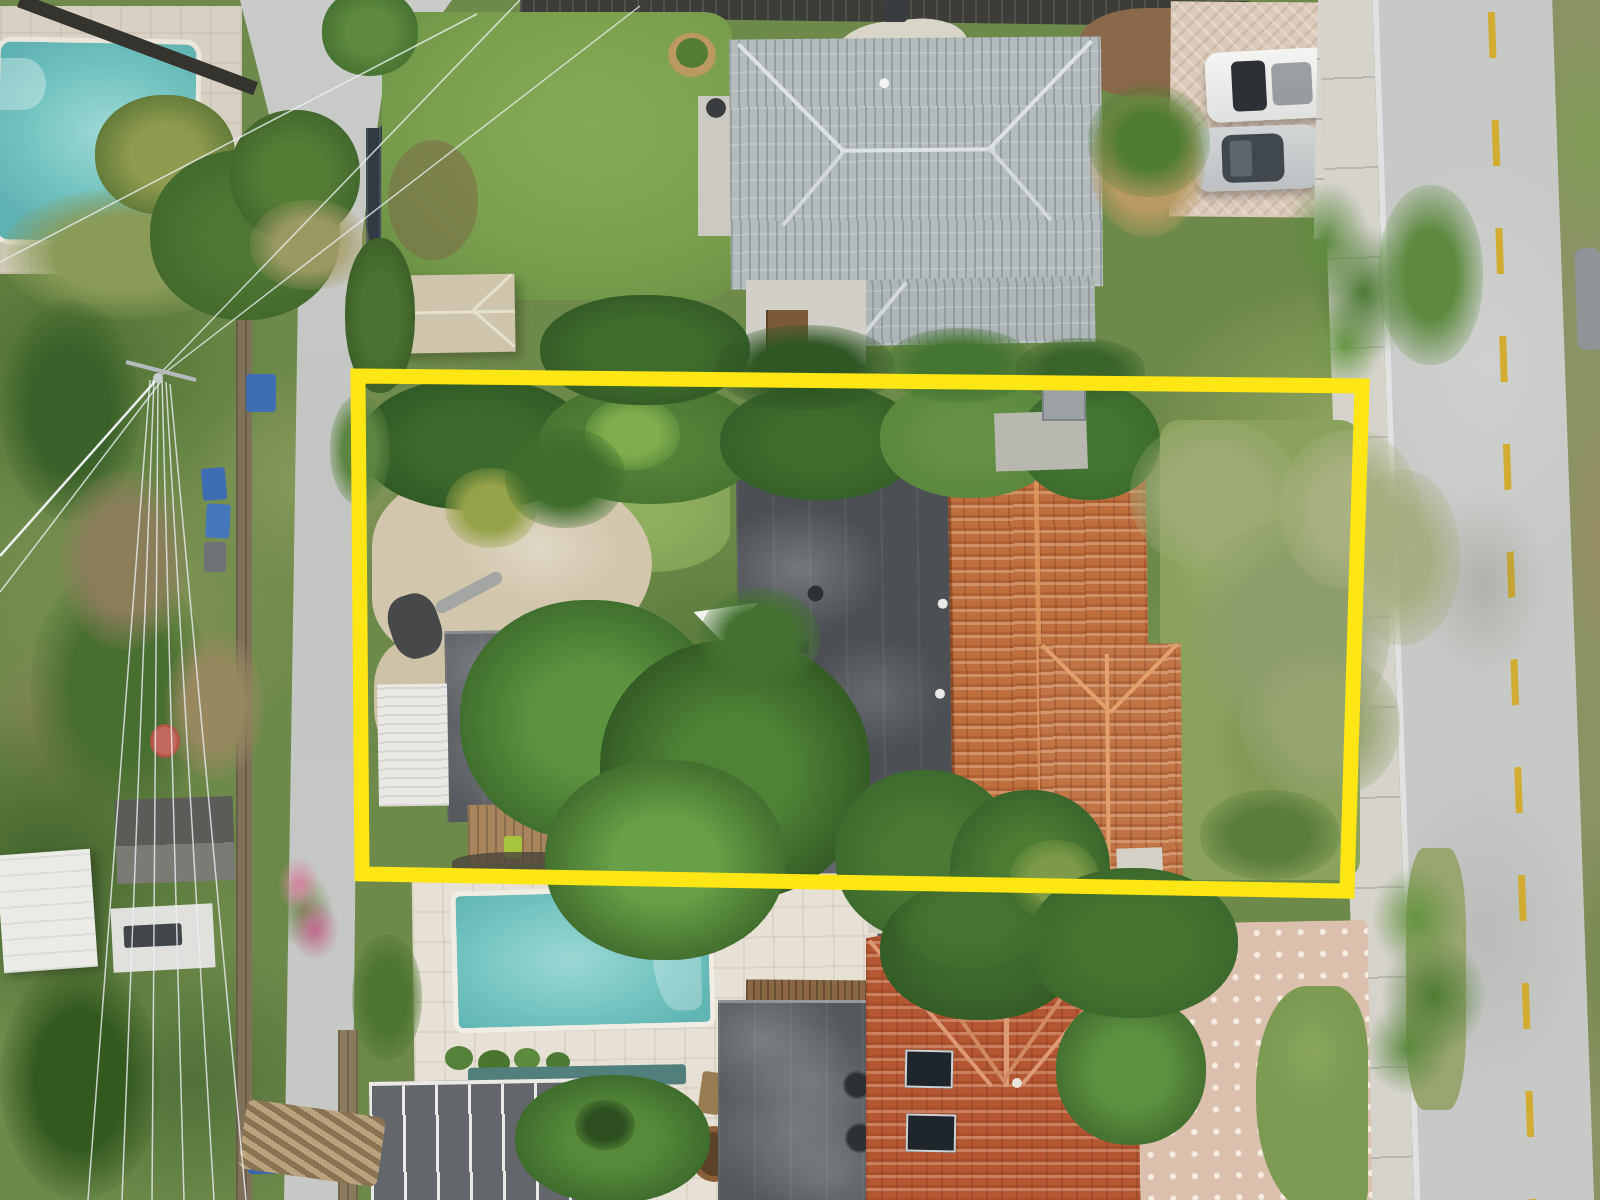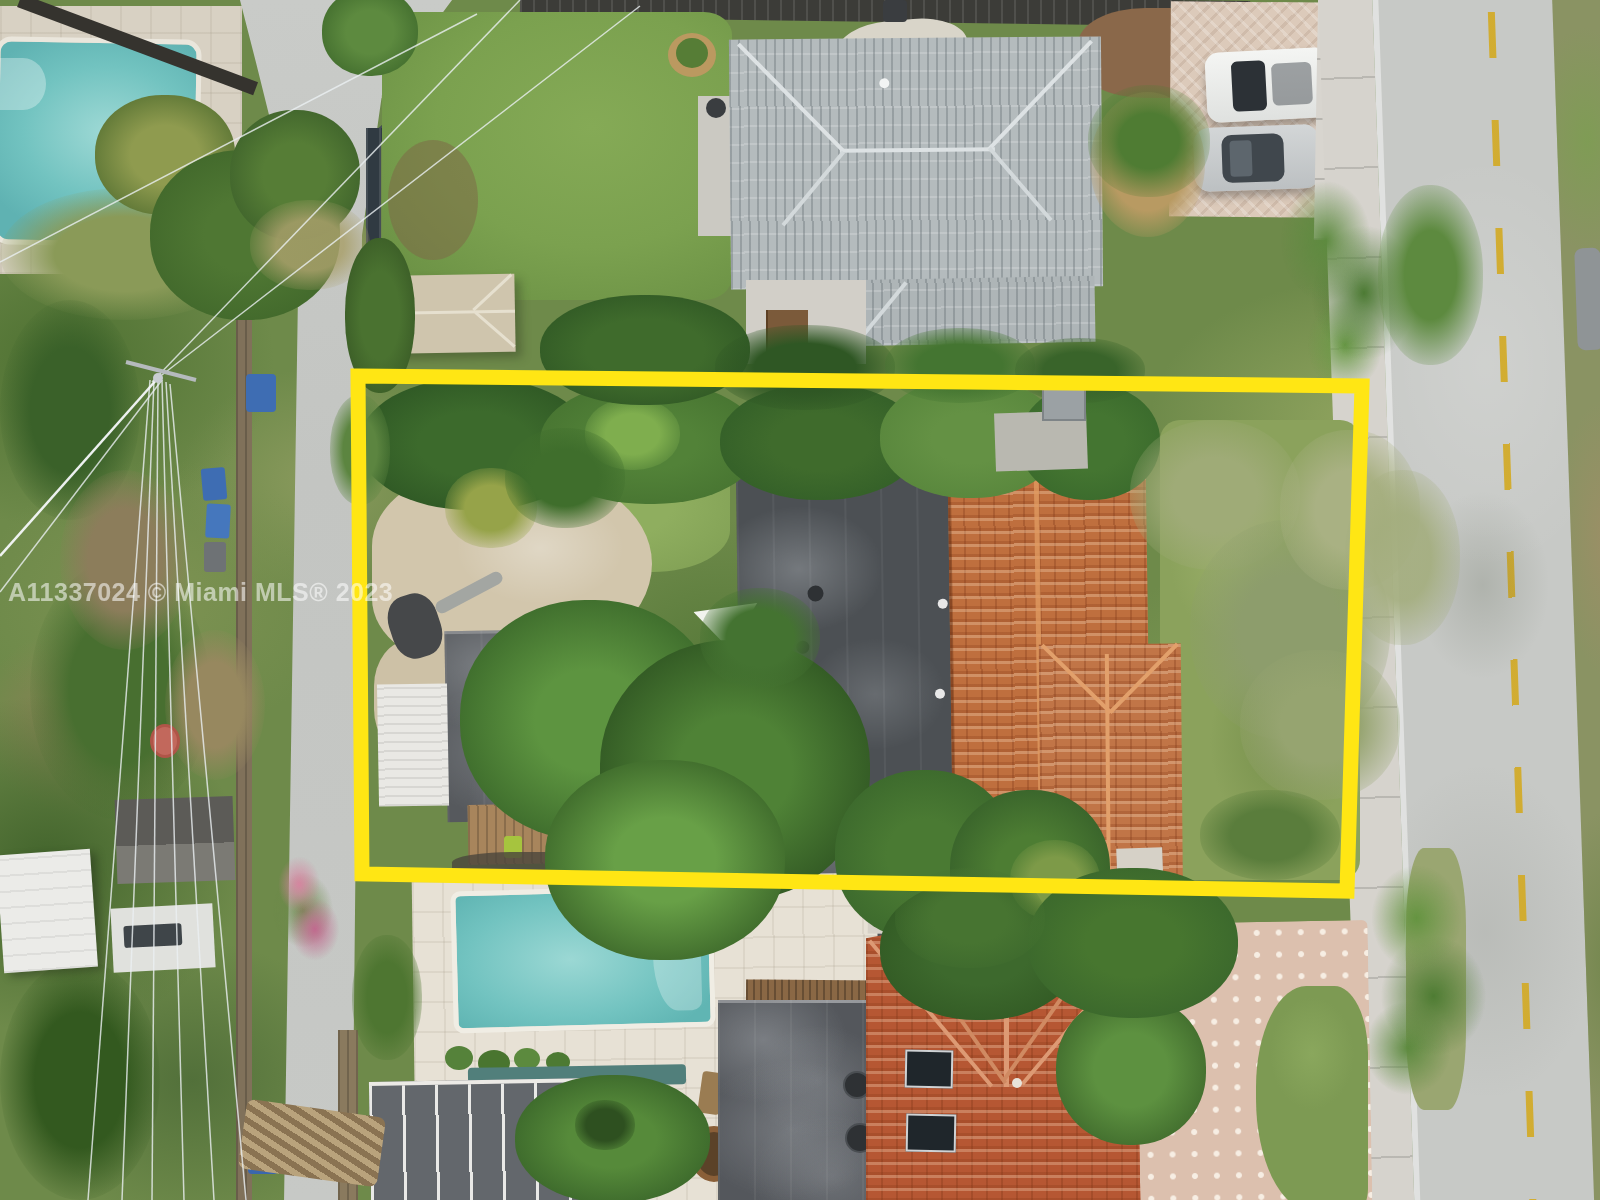--- a/index.html
+++ b/index.html
@@ -281,15 +281,14 @@
       <line x1="166" y1="382" x2="214" y2="1200"></line>
       <line x1="170" y1="384" x2="246" y2="1200"></line>
       <line x1="162" y1="380" x2="0" y2="592"></line>
     </g>
     <line x1="158" y1="378" x2="0" y2="556" stroke="rgba(245,248,250,0.95)" stroke-width="2.5"></line>
     <line x1="126" y1="362" x2="196" y2="380" stroke="#b5babd" stroke-width="4"></line>
     <circle cx="158" cy="378" r="5" fill="#c8cdd0"></circle>
     <polygon points="358,376 1362,386 1347,891 362,874" fill="none" stroke="#ffe614" stroke-width="15" stroke-linejoin="miter"></polygon>
   </svg>
 
-  <div id="watermark">A11337024 © Miami MLS® 2023</div>
 
 </div>
 
 </body></html>

